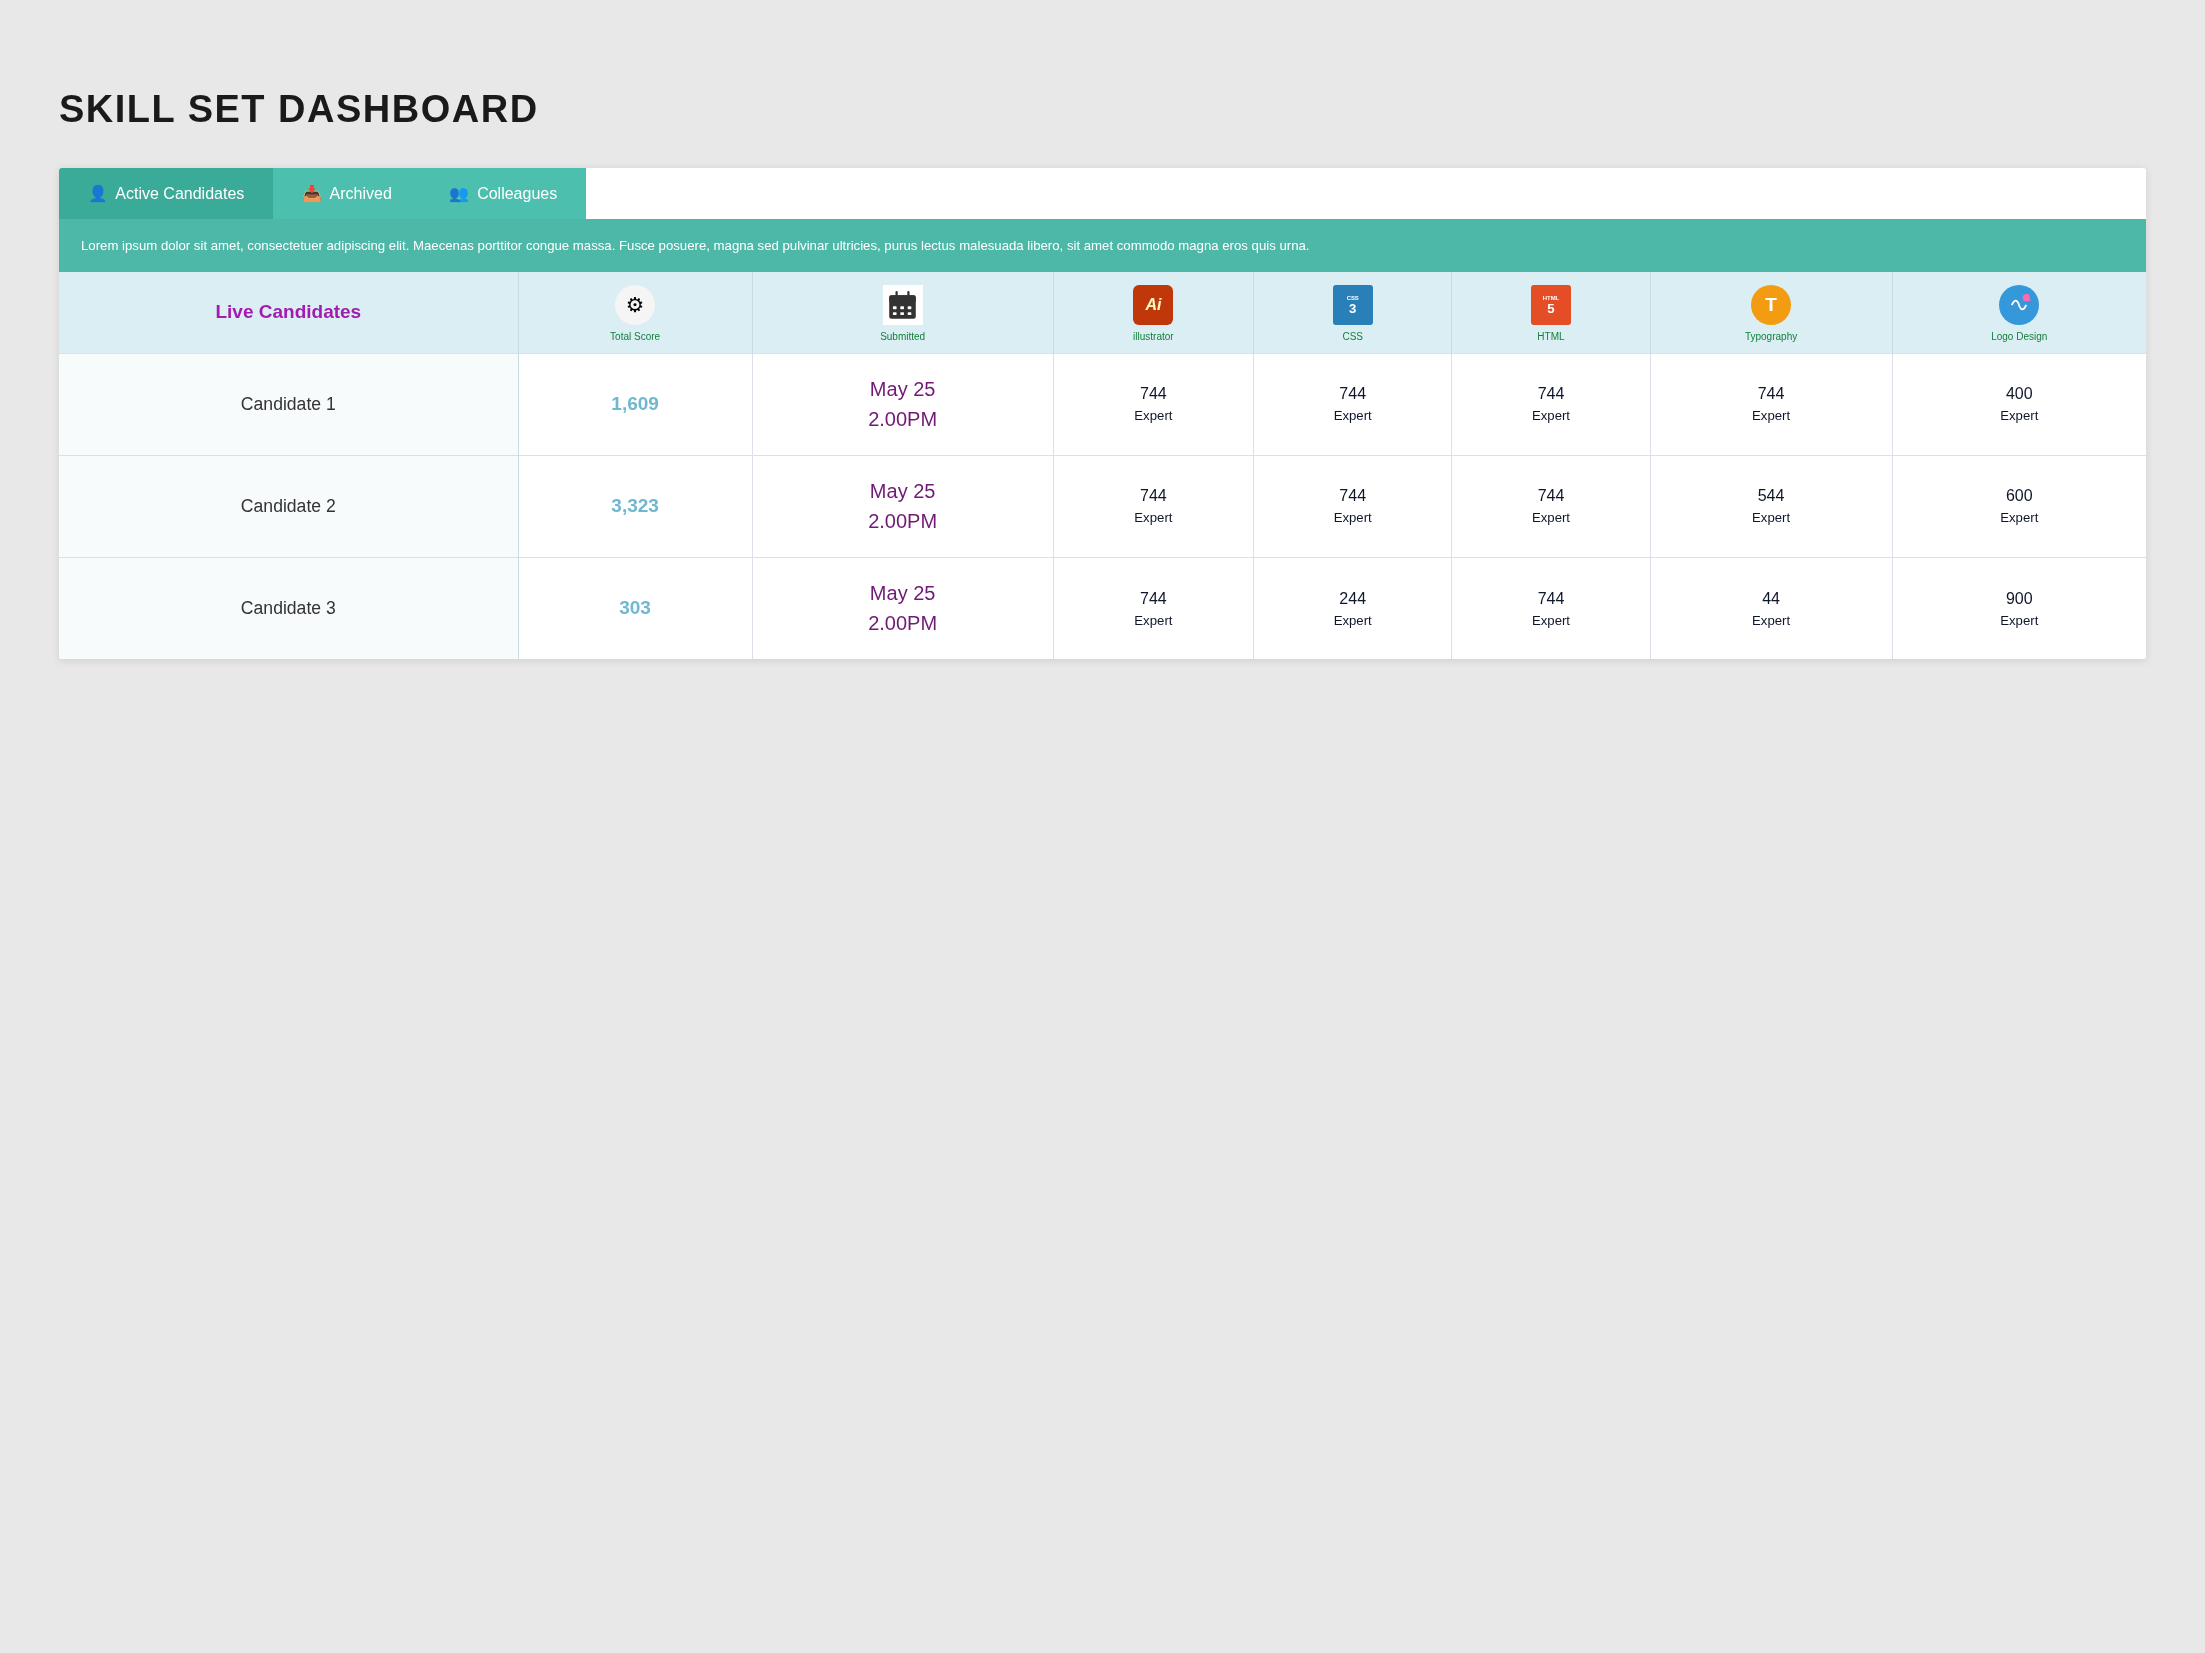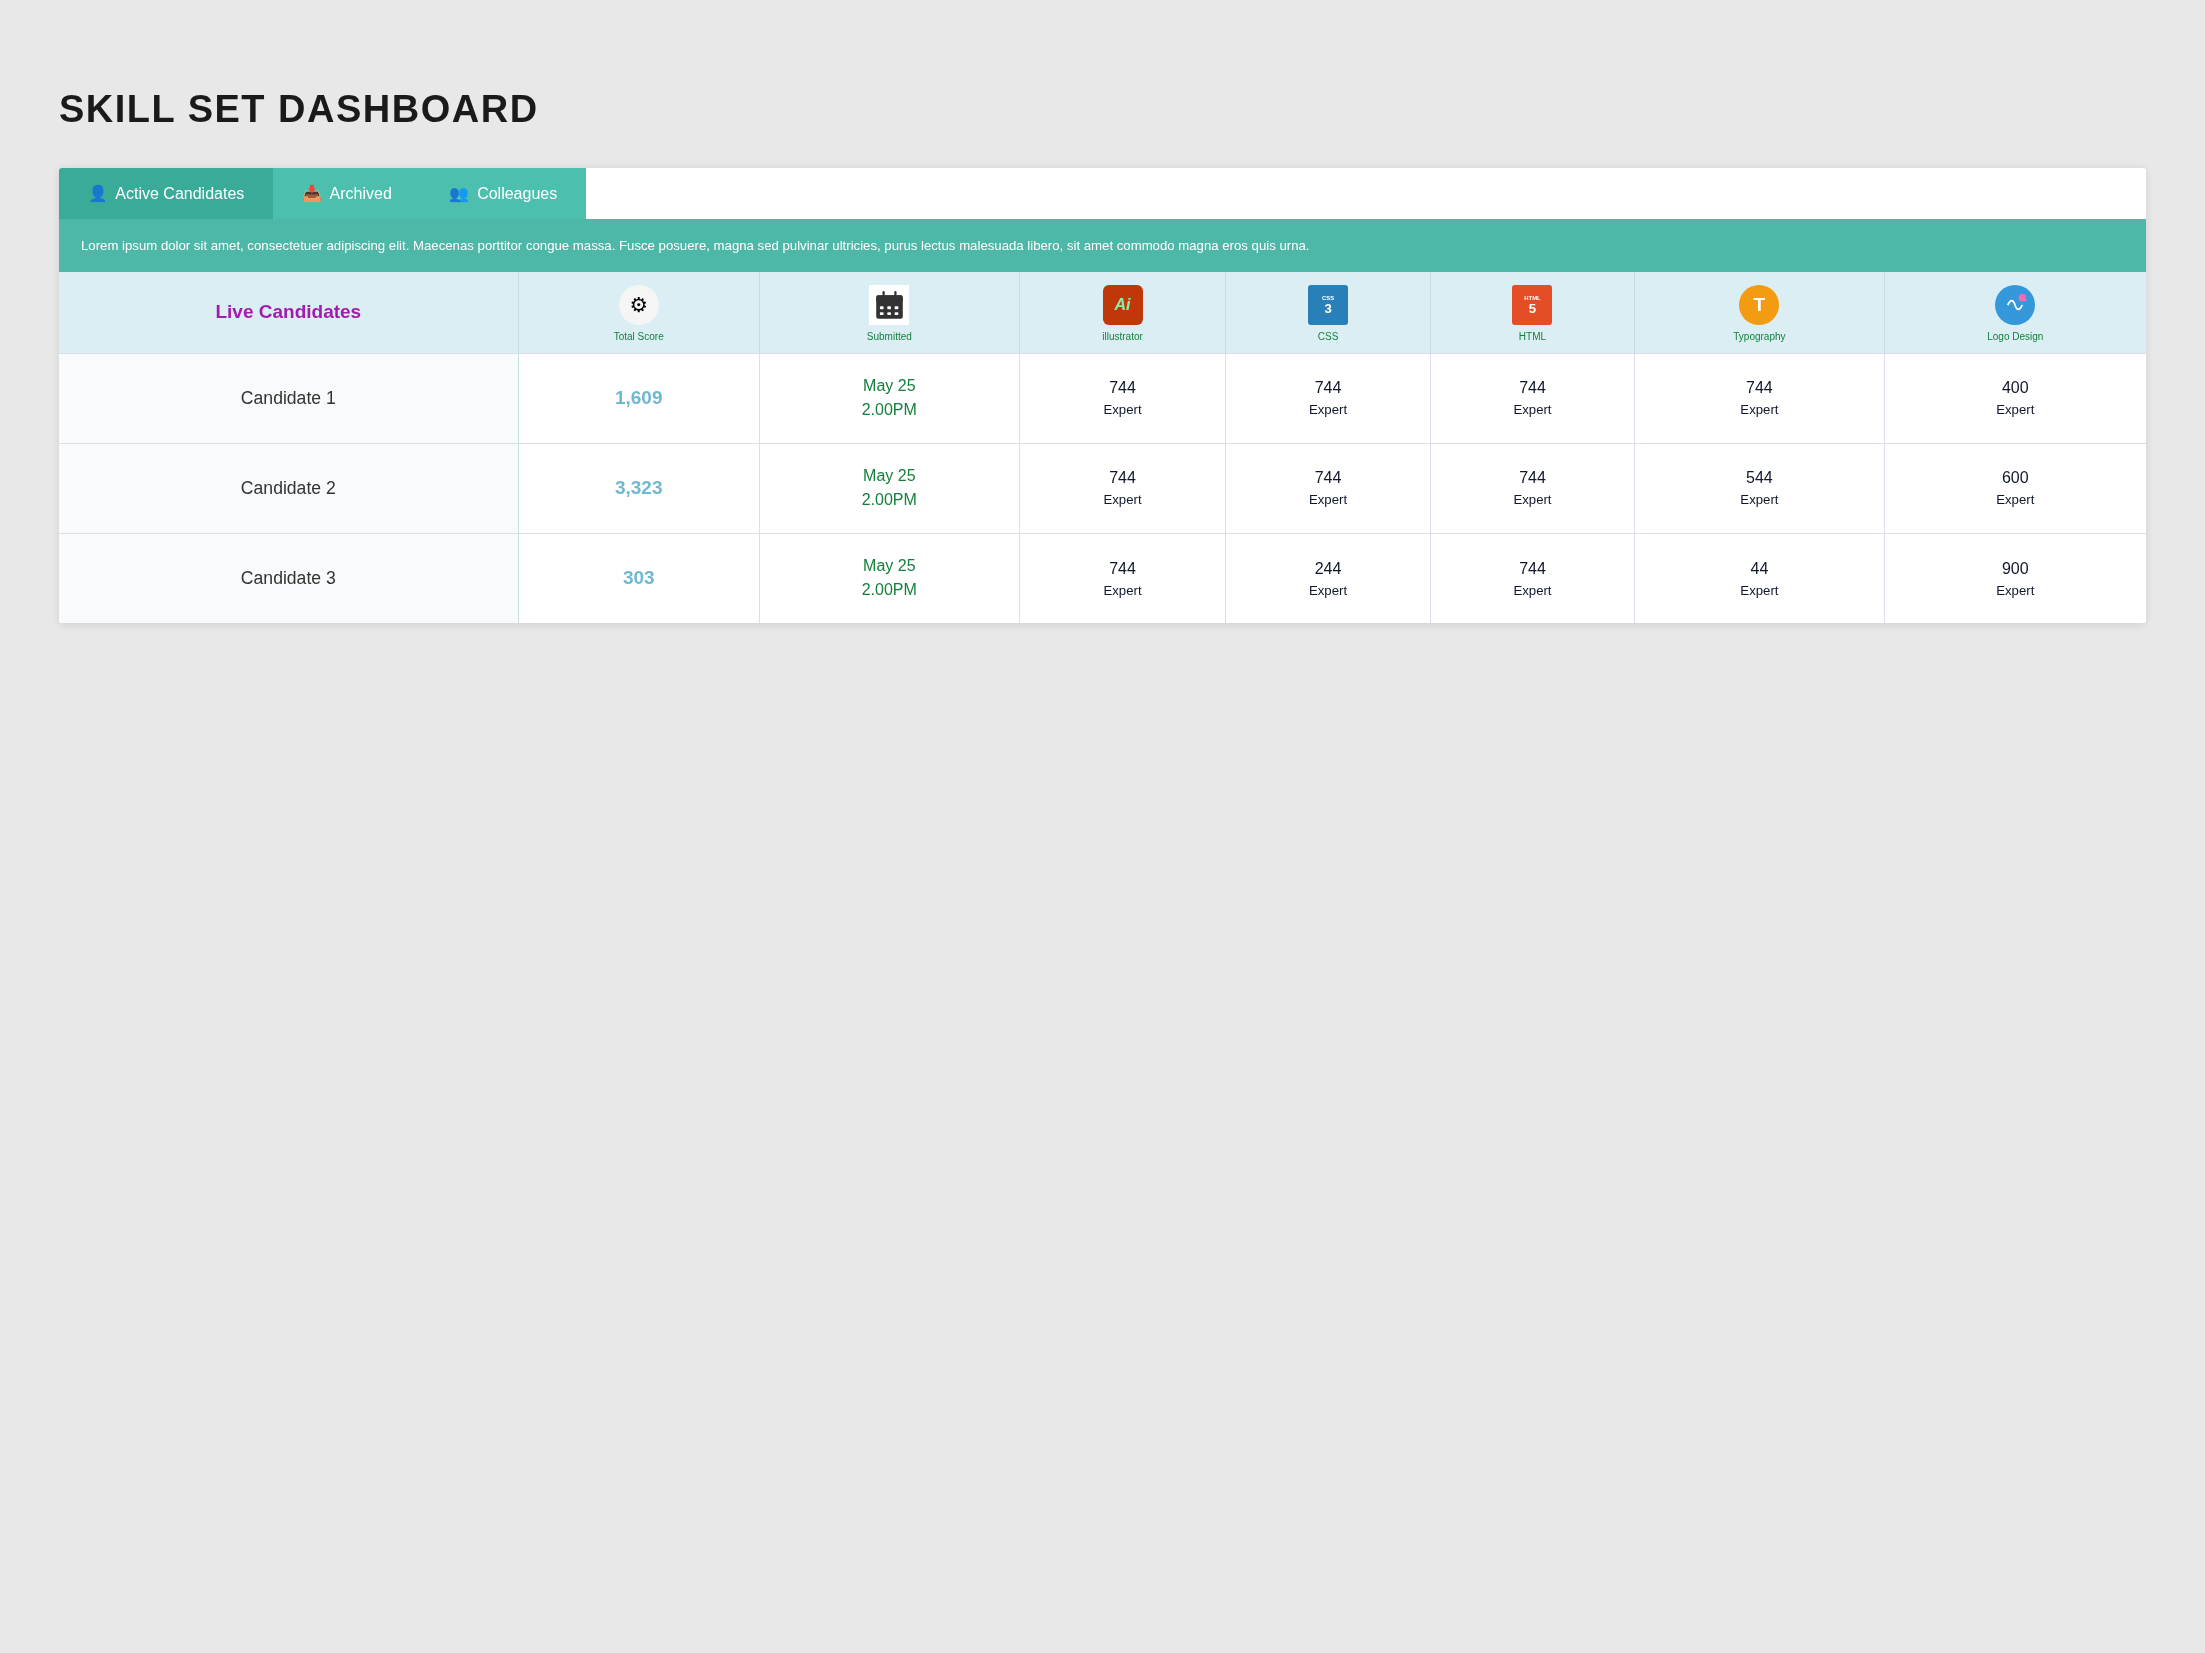--- a/index.html
+++ b/index.html
@@ -114,22 +114,22 @@
       background: #f7fbfc;
       border-right: 0.7px solid #c8dde2;
       margin-left: 16px;
     }
     .score-value {
       font-size: 19px;
       font-weight: 600;
       color: #70b8d0;
     }
     .submitted-date {
-      font-size: 16px;
-      color: #15803d;
+      font-size: 20px;
+      color: #701a75;
       line-height: 1.5;
     }
     .skill-score {
       font-size: 16px;
       color: #0f172a;
       line-height: 1.5;
     }
     .skill-score .score-num {
       display: block;
     }
@@ -150,21 +150,21 @@
       background: #fff;
       width: 40px; height: 40px;
       display: flex; align-items: center; justify-content: center;
       font-size: 20.6px;
     }
     .icon-ai {
       background: #c0380a;
       border-radius: 5.9px;
       width: 40px; height: 40px;
       display: flex; align-items: center; justify-content: center;
-      color: #86efac;
+      color: #fef9c3;
       font-weight: 900;
       font-size: 16px;
       font-style: italic;
     }
     .icon-css {
       background: #2980b9;
       border-radius: 2.9px;
       width: 40px; height: 40px;
       display: flex; align-items: center; justify-content: center;
       flex-direction: column;

